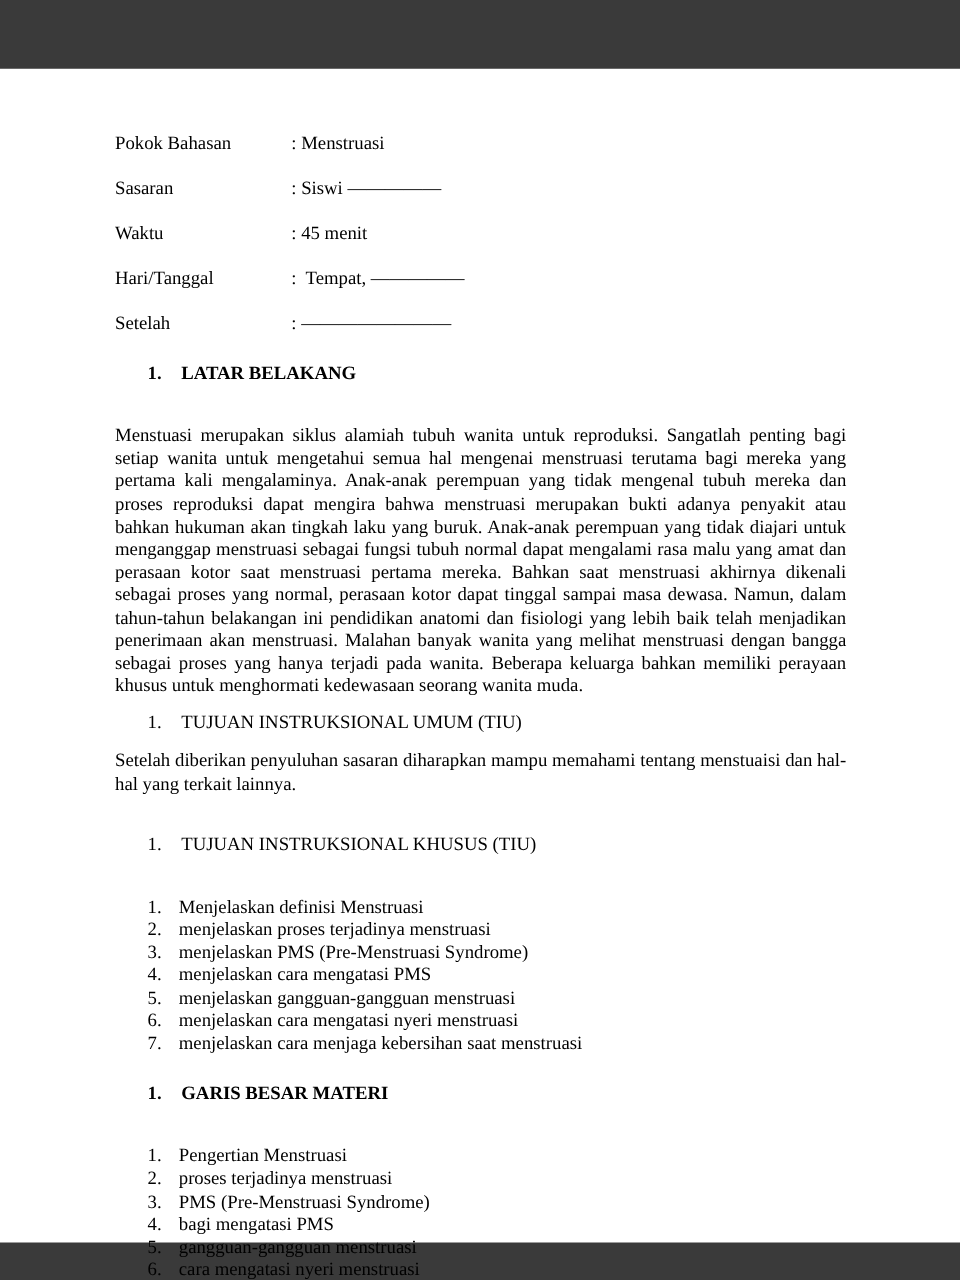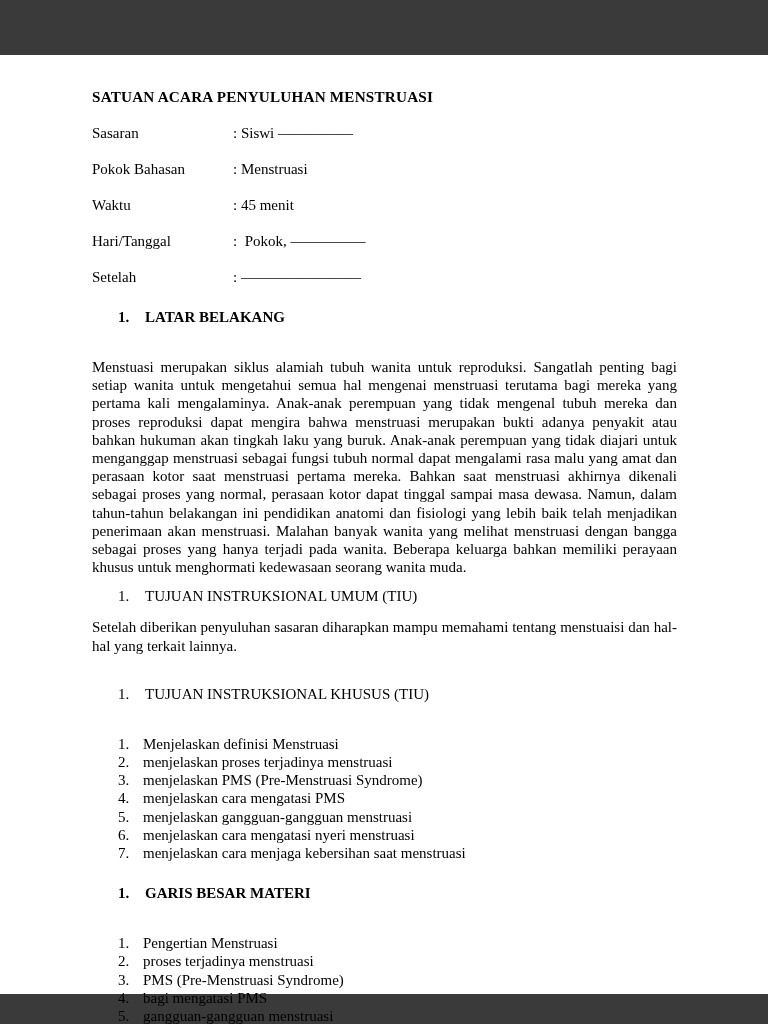--- a/index.html
+++ b/index.html
@@ -56,38 +56,37 @@
   .mt22 { margin-top: 22px; font-weight: bold; }
 </style>
 </head>
 <body>
 
 <div class="letterbox top"></div>
 <div class="letterbox bottom"></div>
 
 <div class="content">
 
-  <div class="doc-title">SATUAN ACARA PENYULUHAN MENSTRUASI</div>
 
   <div class="meta">
     <div class="meta-row">
+      <span class="meta-label">Pokok Bahasan</span>
+      <span class="meta-value">: Menstruasi</span>
+    </div>
+    <div class="meta-row">
       <span class="meta-label">Sasaran</span>
       <span class="meta-value">: Siswi —————</span>
-    </div>
-    <div class="meta-row">
-      <span class="meta-label">Pokok Bahasan</span>
-      <span class="meta-value">: Menstruasi</span>
     </div>
     <div class="meta-row">
       <span class="meta-label">Waktu</span>
       <span class="meta-value">: 45 menit</span>
     </div>
     <div class="meta-row">
       <span class="meta-label">Hari/Tanggal</span>
-      <span class="meta-value">:  Pokok, —————</span>
+      <span class="meta-value">:  Tempat, —————</span>
     </div>
     <div class="meta-row">
       <span class="meta-label">Setelah</span>
       <span class="meta-value">: ————————</span>
     </div>
   </div>
 
   <div class="heading mt22">
     <span class="h-num">1.</span><span>LATAR BELAKANG</span>
   </div>

